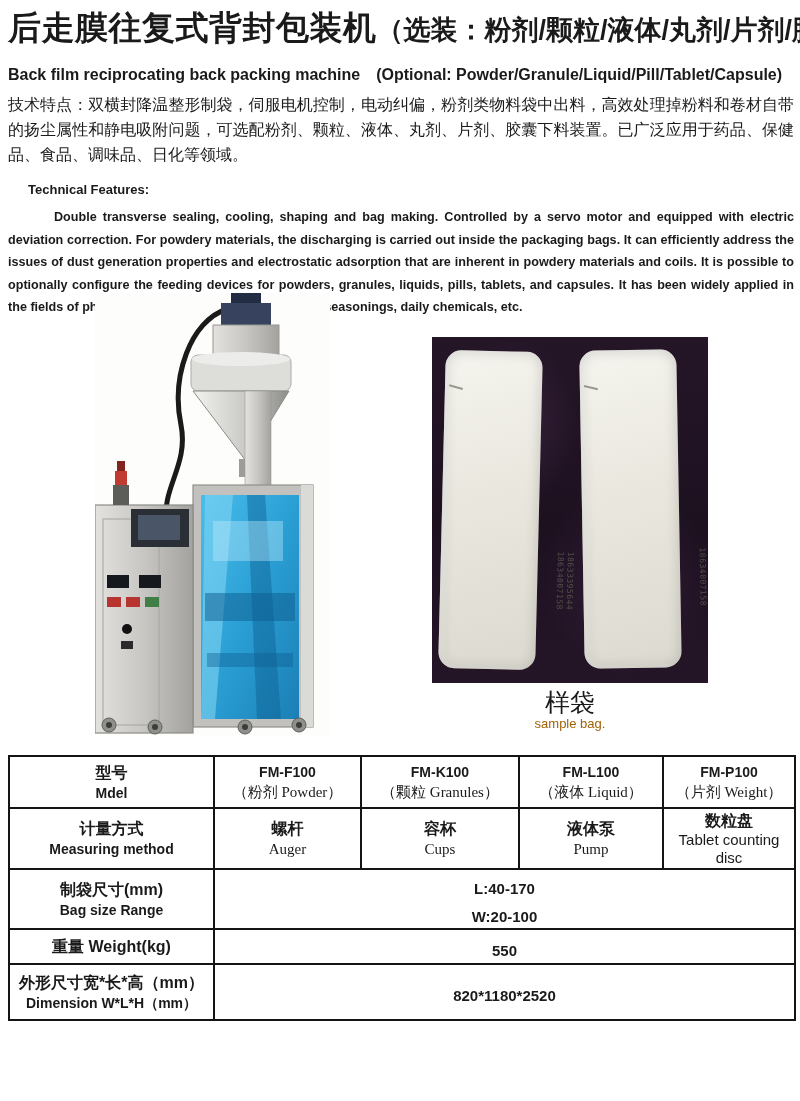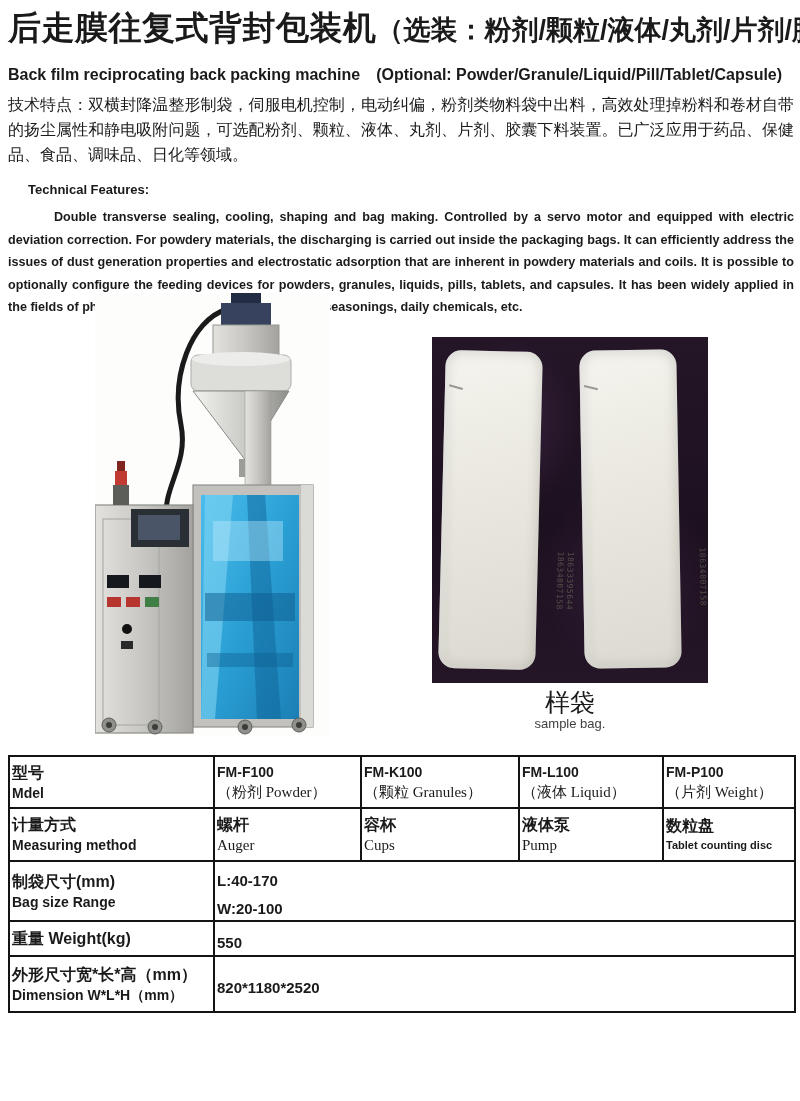--- a/index.html
+++ b/index.html
@@ -38,30 +38,30 @@
     box-shadow:inset 0 0 14px rgba(0,0,0,.18), inset 3px 0 6px rgba(255,255,255,.6);}
   .bag-1{left:10px;top:14px;transform:rotate(1.4deg);}
   .bag-2{left:150px;top:13px;transform:rotate(-1deg);}
   .bag .notch{position:absolute;left:4px;top:36px;width:14px;height:2px;background:#9a9890;transform:rotate(14deg);}
   .bag-print{position:absolute;left:14px;top:168px;width:120px;
     transform:rotate(-90deg) scaleY(-1) scaleX(-1);transform-origin:60px 60px;
     font-size:8px;line-height:10px;color:#55514a;letter-spacing:.5px;
     font-family:"DejaVu Sans Mono",monospace;text-align:center;}
   .caption-zh{left:432px;top:686px;width:276px;text-align:center;font-size:25px;
     font-family:"Liberation Serif","DejaVu Serif",serif;}
-  .caption-en{left:432px;top:716px;width:276px;text-align:center;font-size:13px;color:#404040;}
+  .caption-en{left:432px;top:716px;width:276px;text-align:center;font-size:13px;color:#a16207;}
 
   
   .spec-wrap{left:8px;top:755px;width:786px;}
   table.spec{border-collapse:collapse;width:786px;table-layout:fixed;}
-  table.spec td{border:2px solid #141414;vertical-align:middle;padding:1px 2px;overflow:hidden;}
+  table.spec td{border:2px solid #141414;text-align:center;vertical-align:middle;padding:1px 2px;overflow:hidden;}
   .l1{font-weight:bold;font-size:16px;line-height:21px;}
   .l2{font-weight:bold;font-size:14px;line-height:20px;}
   .serif2{font-family:"Liberation Serif","DejaVu Serif",serif;font-weight:normal;font-size:15px;line-height:20px;}
-  .tiny-b{font-weight:bold;font-size:11px;line-height:18px;}
+  .tiny-b{font-weight:normal;font-size:15px;line-height:18px;}
   .val{font-weight:bold;font-size:15px;line-height:20px;margin-top:8px;}
 </style>
 </head>
 <body>
 
 <div class="abs title-zh"><span>后走膜往复式背封包装机</span><span class="paren">（选装：粉剂/颗粒/液体/丸剂/片剂/胶囊）</span></div>
 
 <div class="abs title-en"><span>Back film reciprocating back packing machine</span><span class="gap"></span><span>(Optional: Powder/Granule/Liquid/Pill/Tablet/Capsule)</span></div>
 
 <div class="abs zh-para">技术特点：双横封降温整形制袋，伺服电机控制，电动纠偏，粉剂类物料袋中出料，高效处理掉粉料和卷材自带的扬尘属性和静电吸附问题，可选配粉剂、颗粒、液体、丸剂、片剂、胶囊下料装置。已广泛应用于药品、保健品、食品、调味品、日化等领域。</div>

